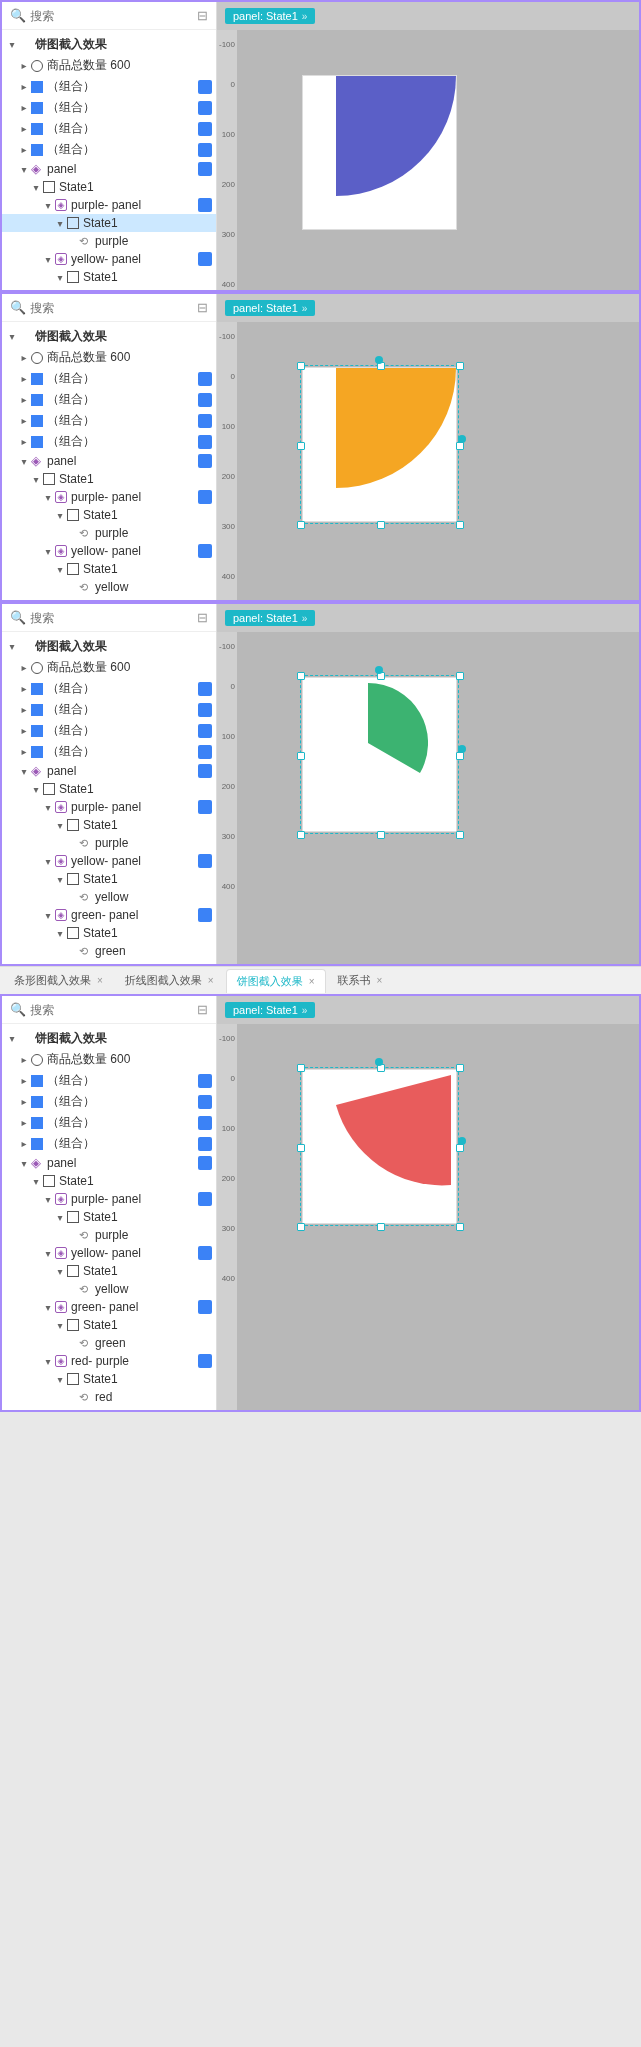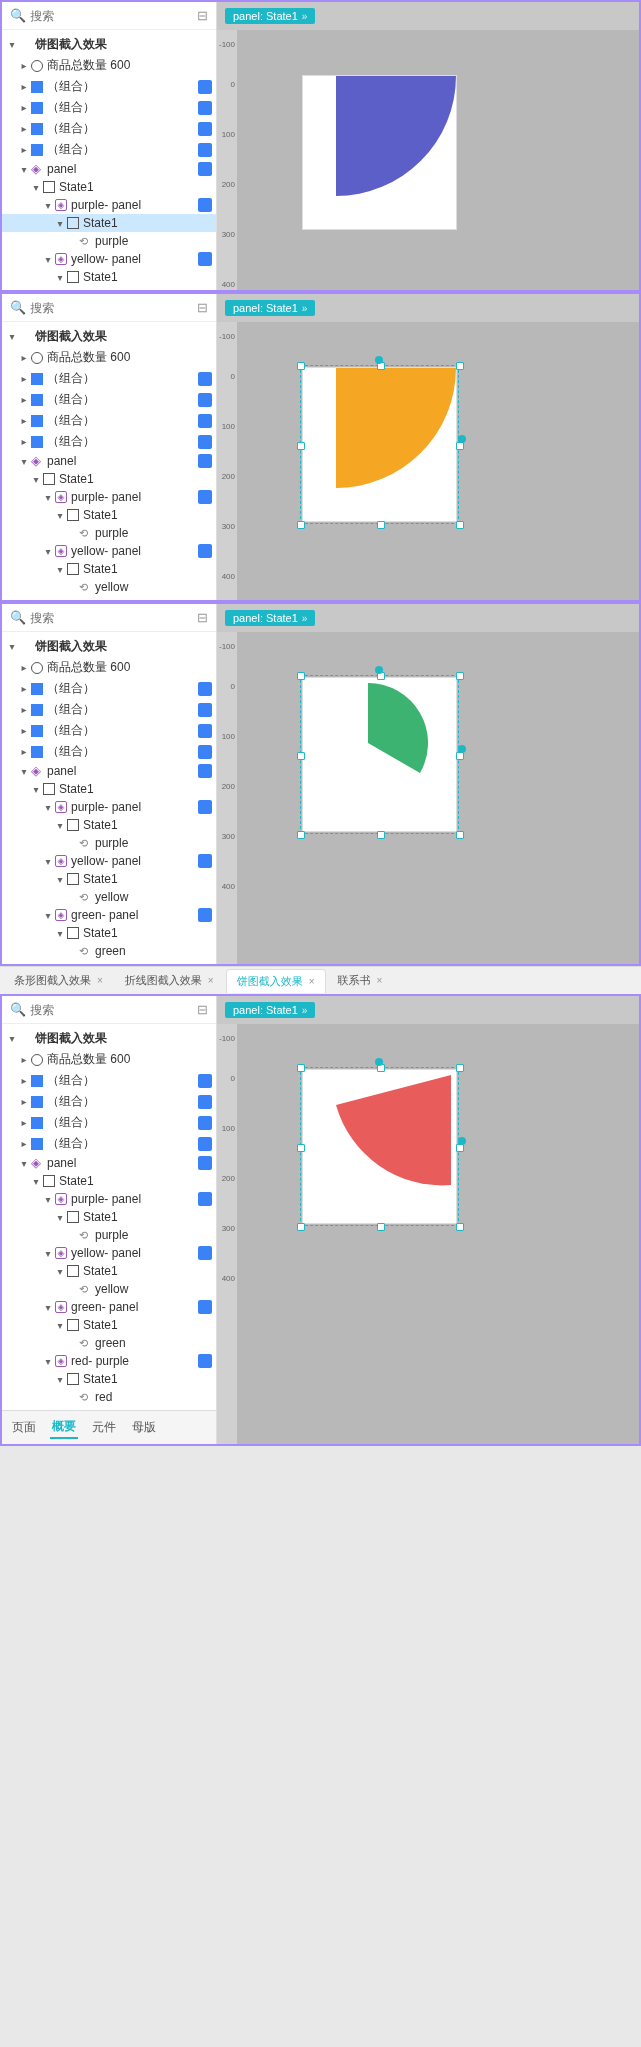--- a/index.html
+++ b/index.html
@@ -680,26 +680,20 @@
             <span class="layer-label" style="">State1</span>
           </div>
           <div class="tree-item indent-5">
             <span class="chevron empty"></span>
             <span class="layer-icon">
               <span style="display:inline-block;width:12px;height:12px;color:#888;font-size:11px;line-height:12px;">⟲</span>
             </span>
             <span class="layer-label" style="">red</span>
           </div>
         </div>
-        <div style="display:flex;align-items:center;gap:12px;padding:5px 8px;border-top:1px solid #ddd;background:#f5f5f5;">
-          <span style="color:#555;padding:2px 2px;font-size:12px;cursor:pointer;">页面</span>
-          <span style="color:#1db8c8;border-bottom:2px solid #1db8c8;font-weight:600;padding:2px 2px;font-size:12px;cursor:pointer;">概要</span>
-          <span style="color:#555;padding:2px 2px;font-size:12px;cursor:pointer;">元件</span>
-          <span style="color:#555;padding:2px 2px;font-size:12px;cursor:pointer;">母版</span>
-        </div>
       </div>
       <div class="right-panel" style="position:relative;min-height:370px;">
         <div class="canvas-label">
     <span>panel: State1</span>
     <span class="chevron-right">»</span>
   </div>
         <div style="position:absolute;left:0;top:28px;width:20px;bottom:0;background:#d0d0d0;font-size:8px;color:#666;">
           <span style="position:absolute;top:10px;right:2px;font-size:8px;color:#666;">-100</span>
           <span style="position:absolute;top:50px;right:2px;font-size:8px;color:#666;">0</span>
           <span style="position:absolute;top:100px;right:2px;font-size:8px;color:#666;">100</span>

